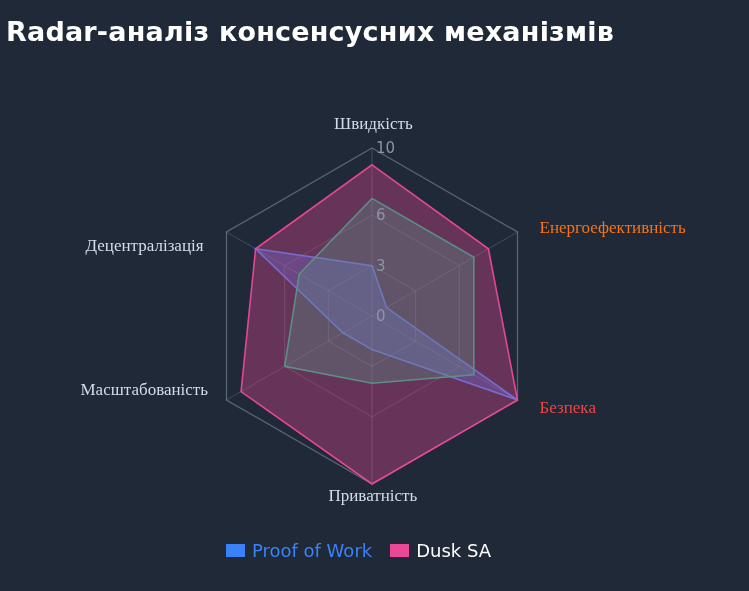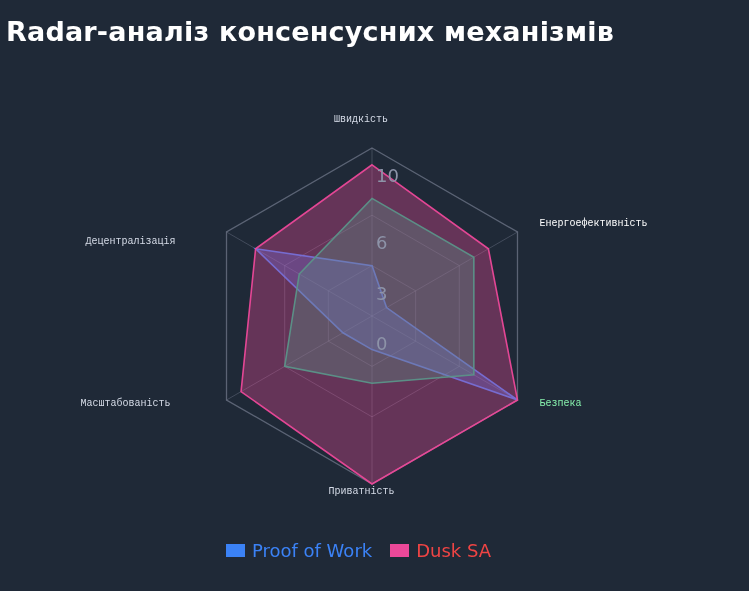--- a/index.html
+++ b/index.html
@@ -40,31 +40,30 @@
     height: 591px;
   }
   svg.radar {
     position: absolute;
     left: 0;
     top: 0;
   }
   .axis-label {
     position: absolute;
     color: #d6dce8;
-    font-size: 10px;
+    font-size: 17px;
     white-space: nowrap;
-    font-family: Liberation Mono, monospace;
+    font-family: Liberation Serif, serif;
   }
   .tick-label {
     position: absolute;
     color: #8d93a8;
-    font-size: 18px;
+    font-size: 15px;
     white-space: nowrap;
     font-family: "DejaVu Sans", sans-serif;
-    margin-top: 26px;
   }
   .legend {
     position: absolute;
     left: 0;
     top: 540px;
     width: 717px;
     display: flex;
     justify-content: center;
     align-items: center;
     gap: 18px;
@@ -109,38 +108,38 @@
         <g>
           <polygon points="372.00,198.40 473.84,257.20 473.84,374.80 372.00,383.20 284.70,366.40 299.25,274.00" fill="#10b981" fill-opacity="0.34" stroke="#10b981" stroke-width="1.6" stroke-opacity="0.95"></polygon>
         </g>
         <g>
           <polygon points="372.00,164.80 488.39,248.80 517.49,400.00 372.00,484.00 241.06,391.60 255.61,248.80" fill="#ec4899" fill-opacity="0.34" stroke="#ec4899" stroke-width="1.6" stroke-opacity="0.95"></polygon>
         </g>
       </svg>
 
     <div id="axis-labels">
         <div class="axis-label" style="color: rgb(214, 220, 232); top: 114px; left: 334px;">Швидкість</div>
-        <div class="axis-label" style="color: #ffffff; top: 218px; left: 539.5px;">Енергоефективність</div>
-        <div class="axis-label" style="color: #86efac; top: 398px; left: 539.5px;">Безпека</div>
+        <div class="axis-label" style="color: #f97316; top: 218px; left: 539.5px;">Енергоефективність</div>
+        <div class="axis-label" style="color: #ef4444; top: 398px; left: 539.5px;">Безпека</div>
         <div class="axis-label" style="color: rgb(214, 220, 232); top: 486px; left: 328.5px;">Приватність</div>
-        <div class="axis-label" style="color: rgb(214, 220, 232); top: 398px; left: 80.5px;">Масштабованість</div>
+        <div class="axis-label" style="color: rgb(214, 220, 232); top: 380px; left: 80.5px;">Масштабованість</div>
         <div class="axis-label" style="color: rgb(214, 220, 232); top: 236px; left: 85.5px;">Децентралізація</div>
       </div>
     <div id="tick-labels">
         <div class="tick-label" style="color: rgb(141, 147, 168); left: 376px; top: 307px;">0</div>
         <div class="tick-label" style="color: rgb(141, 147, 168); left: 376px; top: 256.6px;">3</div>
         <div class="tick-label" style="color: rgb(141, 147, 168); left: 376px; top: 206.2px;">6</div>
         <div class="tick-label" style="color: rgb(141, 147, 168); left: 376px; top: 139px;">10</div>
       </div>
   </div>
 
   <div class="legend" id="legend">
       <div class="legend-item">
         <span class="legend-swatch" style="background: rgb(59, 130, 246);"></span>
         <span class="legend-text" style="color: rgb(59, 130, 246);">Proof of Work</span>
       </div>
       <div class="legend-item">
         <span class="legend-swatch" style="background: rgb(236, 72, 153);"></span>
-        <span class="legend-text" style="color: #ef4444;">Dusk SA</span>
+        <span class="legend-text" style="color: #ffffff;">Dusk SA</span>
       </div>
     </div>
 
 </div>
 
 </body></html>

